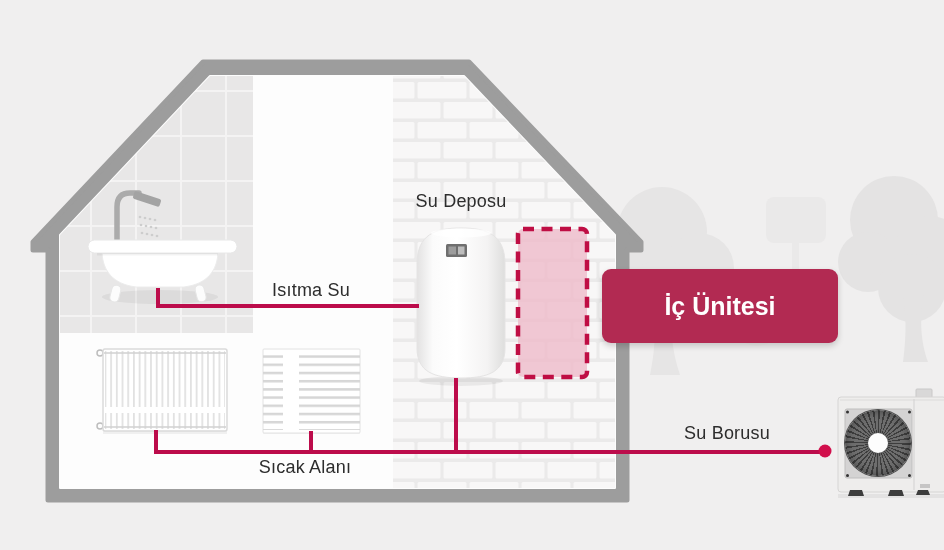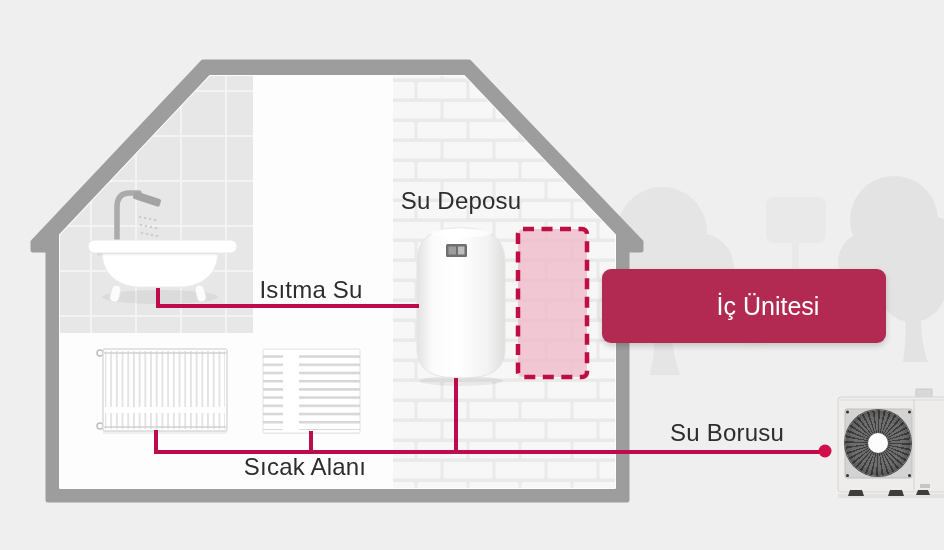--- a/index.html
+++ b/index.html
@@ -23,31 +23,30 @@
   .scene{position:absolute;left:0;top:0;}
 
   .pipe{stroke:var(--accent-pipe);stroke-width:4;fill:none;}
   .placeholder{
     fill:var(--placeholder-fill);fill-opacity:.82;
     stroke:var(--placeholder-border);stroke-width:4.5;stroke-dasharray:11 7.5;
   }
 
   .label{
     position:absolute;transform:translate(-50%,-50%);
-    font-size:24px;color:var(--label-color);white-space:nowrap;letter-spacing:.2px;
+    font-size:18px;color:var(--label-color);white-space:nowrap;letter-spacing:.2px;
   }
 
   .badge{
     position:absolute;left:602px;top:269px;width:236px;height:74px;
     background:var(--badge-bg);border-radius:9px;
     display:flex;flex-direction:column;align-items:center;justify-content:center;
-    color:#ffffff;font-weight:normal;font-size:25px;line-height:1.3;
+    color:#ffffff;font-weight:bold;font-size:25px;line-height:1.3;
     box-shadow:0 3px 6px rgba(0,0,0,.18);
     text-align:center;
-    padding-left:48px;
   }
 
   .fan{
     position:absolute;left:845px;top:410px;width:66px;height:66px;border-radius:50%;
     background:
       radial-gradient(circle at 50% 50%, rgba(120,120,120,.55) 0 10px, rgba(0,0,0,0) 11px),
       repeating-conic-gradient(#3e3e3e 0deg 3.6deg, #6e6e6e 3.6deg 10deg);
     box-shadow:inset 0 0 8px rgba(0,0,0,.45), 0 0 0 1px #4e4e4e;
   }
   .fan::after{

